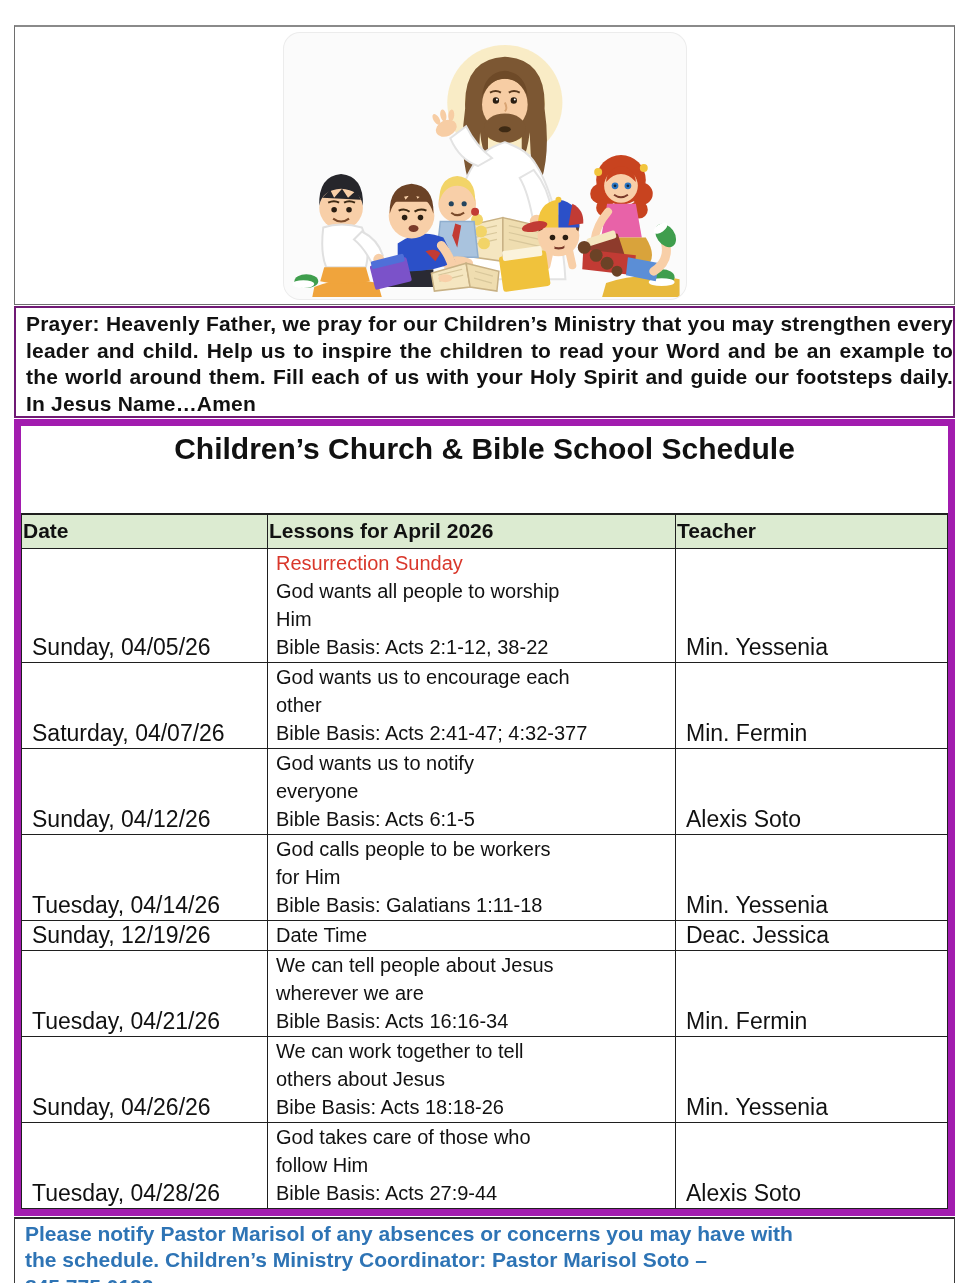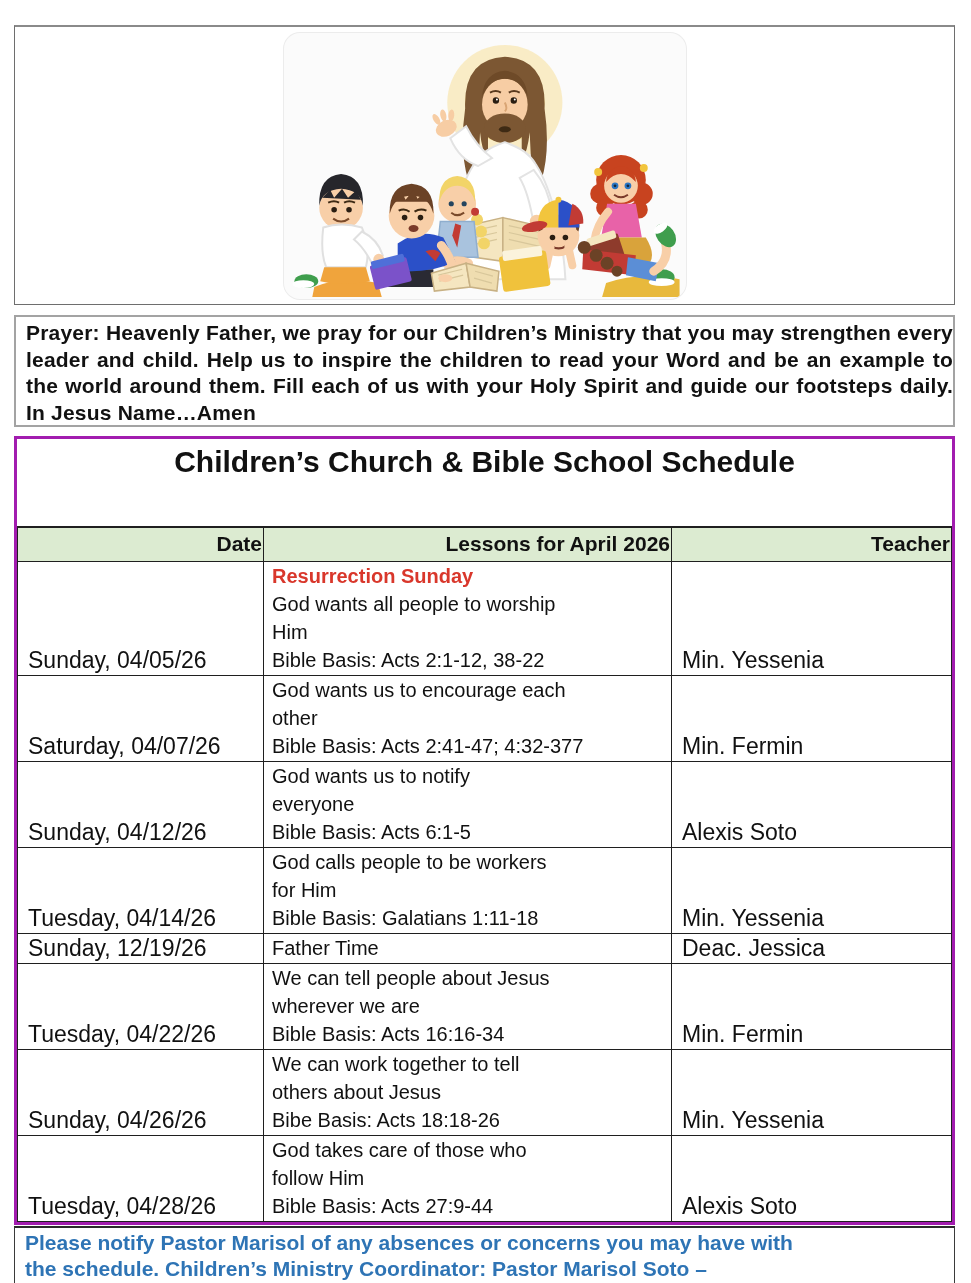--- a/index.html
+++ b/index.html
@@ -18,52 +18,52 @@
     background:#fff;
   }
   .illustration-card{
     width:402px;height:266px;border-radius:16px;
     background:#fbfbfb;box-shadow:0 0 0 1px #ececec;
     overflow:hidden;
   }
 
   
   .prayer-box{
-    margin-top:10px;border:2px solid #a3a3a3;box-sizing:border-box;
+    margin-top:1px;border:2px solid #701a75;box-sizing:border-box;
     height:112px;padding:3px 0 0 10px;
   }
   .prayer-box p{
     margin:0;font-size:21px;font-weight:bold;line-height:26.5px;
     text-align:justify;letter-spacing:.2px;
   }
 
   
-  .schedule-box{margin-top:9px;border:3px solid #a21caf;box-sizing:border-box;}
+  .schedule-box{margin-top:1px;border:7px solid #a21caf;box-sizing:border-box;}
   .doc-title{
     text-align:center;font-weight:bold;font-size:30px;line-height:43px;
     padding:1px 0 0 0;height:87px;box-sizing:border-box;
   }
   table.schedule{width:100%;border-collapse:collapse;table-layout:fixed;}
   table.schedule th,table.schedule td{
     border:1px solid #1f1f1f;box-sizing:border-box;
   }
   table.schedule th{
     background:var(--header-green,#DCEBD1);
-    font-size:21px;font-weight:bold;height:34px;text-align:right;
+    font-size:21px;font-weight:bold;height:34px;text-align:left;
     border-top:2px solid #1f1f1f;
   }
   col.c-date{width:246px;}
   col.c-lesson{width:408px;}
   td.date,td.teacher{
     vertical-align:bottom;font-size:23px;line-height:28px;
     padding:0 6px 1px 10px;
   }
   td.lesson-cell{vertical-align:top;padding:0 6px 1px 8px;}
   .tag,.lesson,.basis{font-size:20px;line-height:28px;white-space:pre-line;}
-  .tag{font-weight:bold;color:var(--accent-red,#D9372B);}
+  .tag{font-weight:normal;color:var(--accent-red,#D9372B);}
   .lesson{font-weight:normal;}
 
   
   .footer-box{
     margin-top:1px;border:1px solid #3a3a3a;border-top:2px solid #2a2a2a;
     box-sizing:border-box;min-height:80px;padding:2px 10px 4px 10px;
   }
   .footer-box p{
     margin:0;font-size:21px;font-weight:bold;line-height:26.5px;
     color:var(--accent-blue,#2E74B5);white-space:pre-line;
@@ -287,27 +287,27 @@
             <div class="lesson">God calls people to be workers
 for Him</div>
             <div class="basis">Bible Basis: Galatians 1:11-18</div>
           </td>
           <td class="teacher">Min. Yessenia</td>
         </tr>
         <tr>
           <td class="date">Sunday, 12/19/26</td>
           <td class="lesson-cell">
             <div class="tag"></div>
-            <div class="lesson">Father Time</div>
+            <div class="lesson">Date Time</div>
             <div class="basis"></div>
           </td>
           <td class="teacher">Deac. Jessica</td>
         </tr>
         <tr>
-          <td class="date">Tuesday, 04/22/26</td>
+          <td class="date">Tuesday, 04/21/26</td>
           <td class="lesson-cell">
             <div class="tag"></div>
             <div class="lesson">We can tell people about Jesus
 wherever we are</div>
             <div class="basis">Bible Basis: Acts 16:16-34</div>
           </td>
           <td class="teacher">Min. Fermin</td>
         </tr>
         <tr>
           <td class="date">Sunday, 04/26/26</td>

